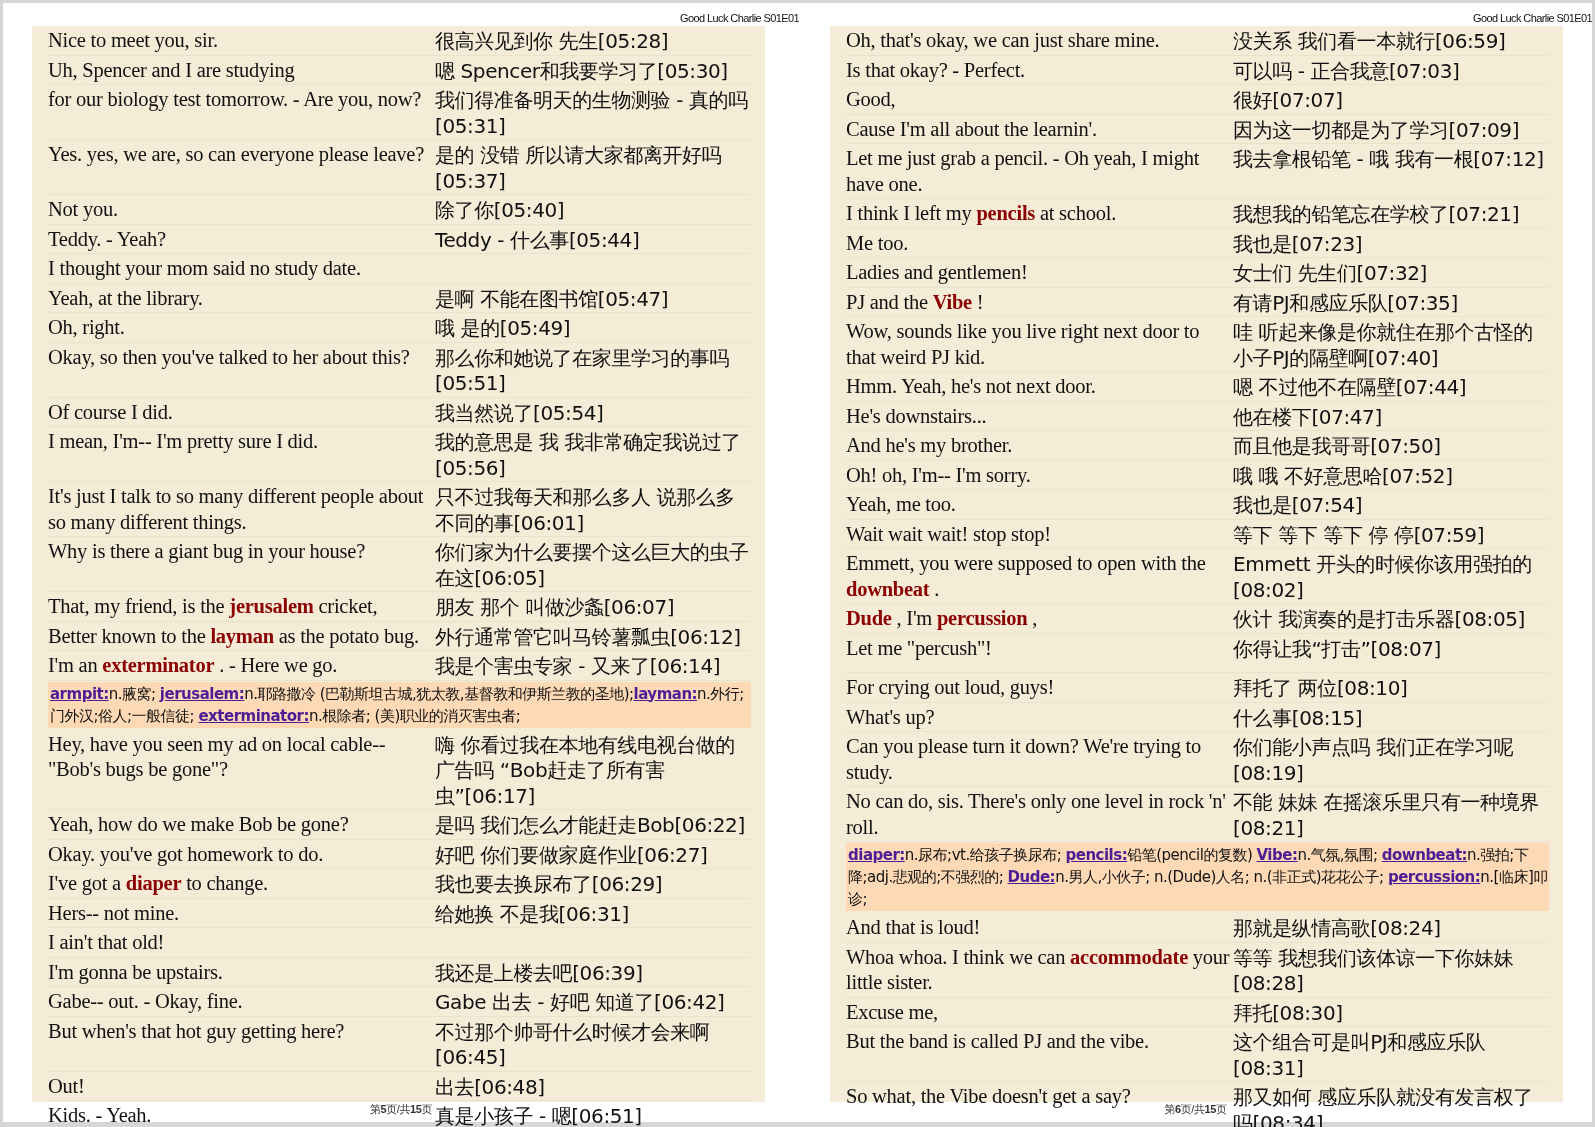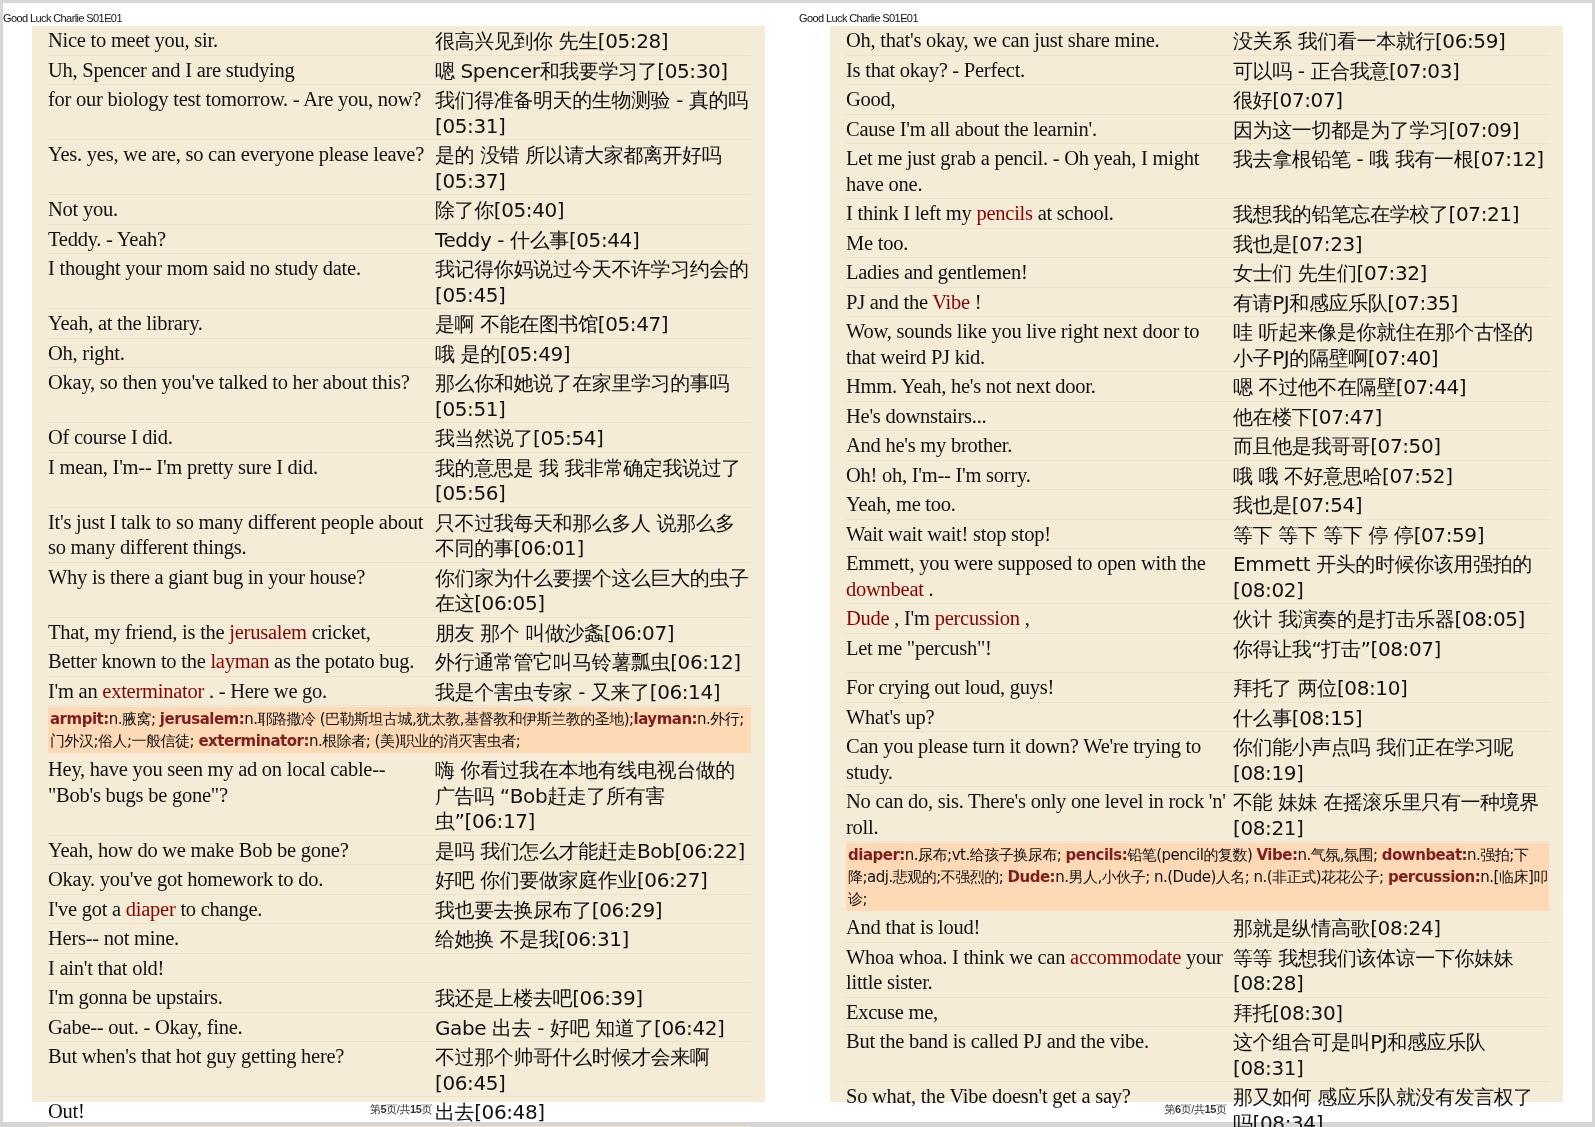--- a/index.html
+++ b/index.html
@@ -1,32 +1,32 @@
 <!DOCTYPE html>
 <html><head>
 <meta charset="utf-8">
 <style>
   html, body { margin:0; padding:0; }
   body { width:1595px; height:1127px; background:#d6d6d6; position:relative; overflow:hidden; font-family:"Liberation Serif", serif; }
   .page { position:absolute; top:3px; width:796px; height:1119px; background:#ffffff; }
   .page.left { left:3px; }
   .page.right { left:799px; width:793px; }
-  .hdr { position:absolute; top:9px; left:0; right:0; text-align:left; font-family:"Liberation Sans", sans-serif; font-size:11px; letter-spacing:-0.6px; color:#111; }
+  .hdr { position:absolute; top:9px; left:0; right:0; text-align:right; font-family:"Liberation Sans", sans-serif; font-size:11px; letter-spacing:-0.6px; color:#111; }
   .ftr { position:absolute; top:1099px; left:0; right:0; text-align:center; font-family:"Liberation Sans", sans-serif; font-size:11px; letter-spacing:-0.4px; color:#333; }
   .ftr b { font-weight:bold; }
   .sheet { position:absolute; top:23px; height:1076px; background:#f5ecd8; }
   .page.left .sheet { left:29px; width:733px; }
   .page.right .sheet { left:31px; width:733px; }
   .rows { position:absolute; top:0; left:16px; width:703px; }
   .row { display:flex; border-bottom:1px solid #ebe2cc; }
   .en { width:387px; font-size:20.5px; line-height:25.5px; padding:2px 0 1px 0; color:#111; letter-spacing:-0.25px; }
   .zh { flex:1; font-family:"DejaVu Sans", sans-serif; font-size:20px; line-height:25.5px; padding:3px 0 0 0; color:#111; letter-spacing:-0.4px; }
-  .kw { color:#8b0000; font-weight:normal; }
+  .kw { color:#8b0000; font-weight:bold; }
   .vocab { background:#fdd9b5; font-family:"DejaVu Sans", sans-serif; font-size:15px; line-height:22px; padding:1px 0 1px 2px; color:#111; letter-spacing:-0.5px; margin:1px 0 2px 0; }
-  .vocab .vw { color:#7f1d1d; font-weight:bold; }
+  .vocab .vw { color:#4c1d95; font-weight:bold;text-decoration:underline; }
 </style>
 </head>
 <body>
 
 <div class="page left">
   <div class="hdr">Good Luck Charlie S01E01</div>
   <div class="sheet">
     <div class="rows">
         <div class="row">
           <div class="en"><span>Nice to meet you, sir.</span></div>
@@ -47,21 +47,20 @@
         <div class="row">
           <div class="en"><span>Not you.</span></div>
           <div class="zh">除了你[05:40]</div>
         </div>
         <div class="row">
           <div class="en"><span>Teddy. - Yeah?</span></div>
           <div class="zh">Teddy - 什么事[05:44]</div>
         </div>
         <div class="row">
           <div class="en"><span>I thought your mom said no study date.</span></div>
-          <div class="zh">我记得你妈说过今天不许学习约会的[05:45]</div>
         </div>
         <div class="row">
           <div class="en"><span>Yeah, at the library.</span></div>
           <div class="zh">是啊 不能在图书馆[05:47]</div>
         </div>
         <div class="row">
           <div class="en"><span>Oh, right.</span></div>
           <div class="zh">哦 是的[05:49]</div>
         </div>
         <div class="row">

